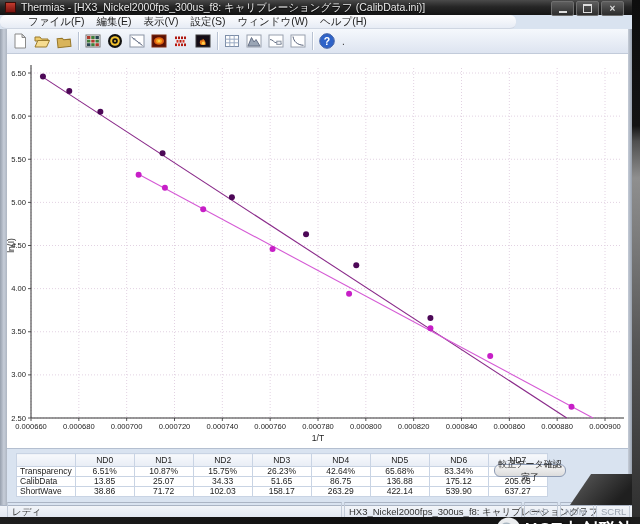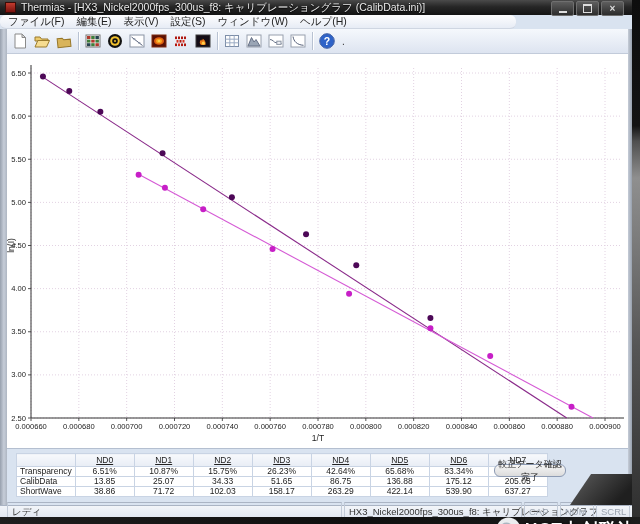--- a/index.html
+++ b/index.html
@@ -15,21 +15,21 @@
   .win-controls{position:absolute;right:8px;top:1px;display:flex;gap:2px;}
   .win-btn{width:21px;height:13px;background:linear-gradient(#5e5e5e,#2c2c2c);
     border:1px solid #6f6f6f;border-radius:2px;display:flex;align-items:center;justify-content:center;}
   .glyph-min{width:8px;height:2px;background:#ddd;margin-top:6px;}
   .glyph-max{width:7px;height:6px;border:1px solid #ddd;border-top-width:2px;}
   .glyph-close{color:#ddd;font-size:10px;line-height:10px;font-weight:bold;}
 
   
   .menubar{position:absolute;left:0;top:15px;width:516px;height:14px;
     background:linear-gradient(#fdfdfe,#e7ecf5);border-bottom:1px solid #cfd6e2;
-    display:flex;align-items:center;padding-left:2px;box-sizing:border-box;border-radius:6px;}
+    display:flex;align-items:center;padding-left:22px;box-sizing:border-box;border-radius:6px;}
   .menu-item{font-size:10.5px;color:#222;padding:0 6px;white-space:nowrap;}
 
   
   .toolbar{position:absolute;left:0;top:29px;width:632px;height:25px;
     background:linear-gradient(#f5f8fc,#dde4f0);border-bottom:1px solid #c2cbda;
     display:flex;align-items:center;padding-left:2px;box-sizing:border-box;}
   .tool-grip{width:3px;height:18px;margin:0 3px 0 1px;
     background:repeating-linear-gradient(#aab 0 2px,transparent 2px 4px);}
   .tool-btn{width:22px;height:21px;display:flex;align-items:center;justify-content:center;}
   .tool-sep{width:1px;height:18px;background:#b8c2d2;margin:0 3px;box-shadow:1px 0 0 #fff;}
@@ -43,21 +43,21 @@
     background:linear-gradient(90deg,#c6cdd8,#97a0ad);}
 
   
   .bottom-panel{position:absolute;left:7px;top:448px;width:621px;height:57px;
     background:#d9e3f0;border-top:1px solid #b4bfd0;}
   table.calib{position:absolute;left:9px;top:4px;border-collapse:collapse;background:#fff;
     border:1px solid #8ea3c2;font-size:8.5px;color:#222;table-layout:fixed;}
   table.calib th,table.calib td{border:1px solid #c9d4e4;padding:0 3px;height:9px;
     line-height:9px;white-space:nowrap;overflow:hidden;}
   table.calib thead th{background:linear-gradient(#f7f9fc,#e8edf5);font-weight:normal;
-    text-align:center;height:12px;text-decoration:underline;}
+    text-align:center;height:12px;}
   table.calib td{text-align:center;}
   table.calib td.rowlabel{text-align:left;}
   .confirm-btn{position:absolute;left:487px;top:15px;width:72px;height:13px;
     background:linear-gradient(#f6f6f6,#dcdcdc);border:1px solid #8d9bb3;border-radius:6px;
     font-size:9px;color:#222;display:flex;align-items:center;justify-content:center;
     font-family:inherit;padding:0;}
 
   
   .statusbar{position:absolute;left:0;top:505px;width:632px;height:12px;
     background:linear-gradient(#f2f5f9,#e1e7f1);border-top:1px solid #aab4c4;

